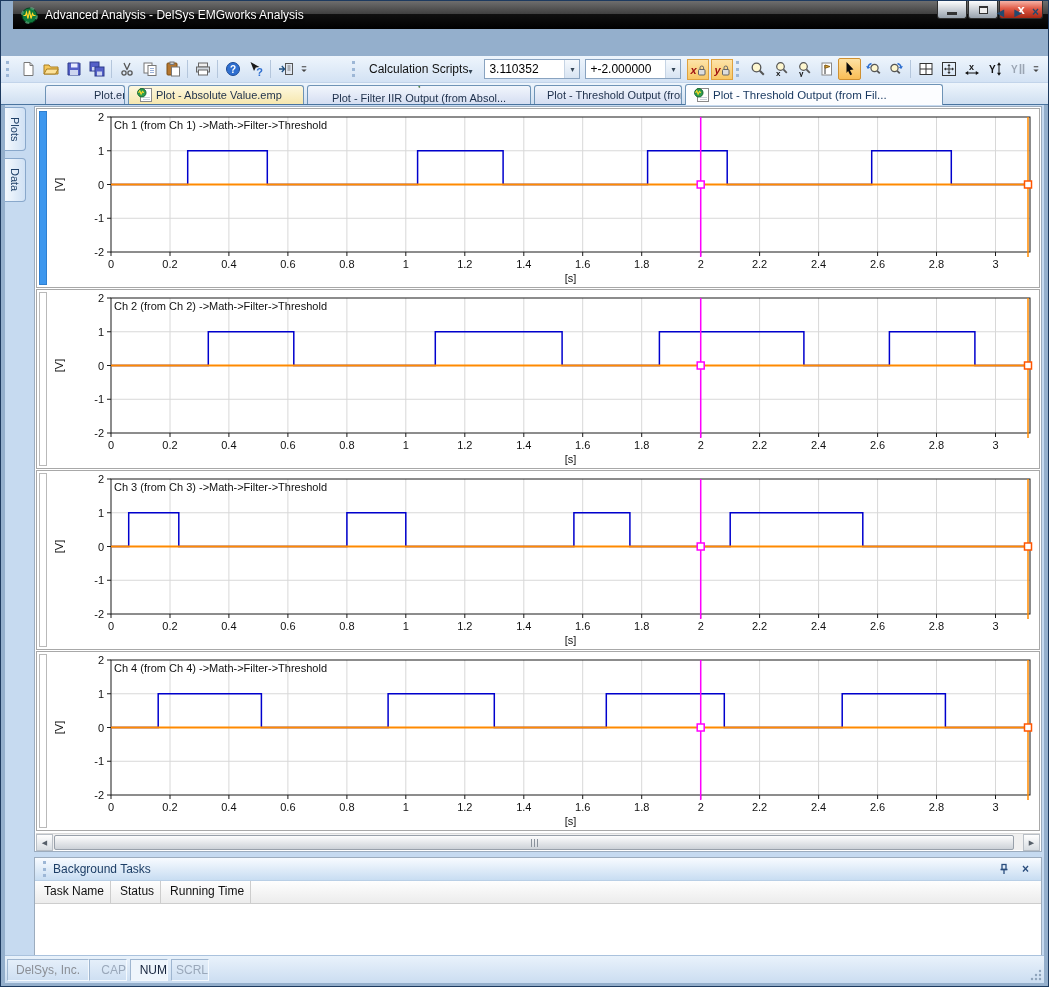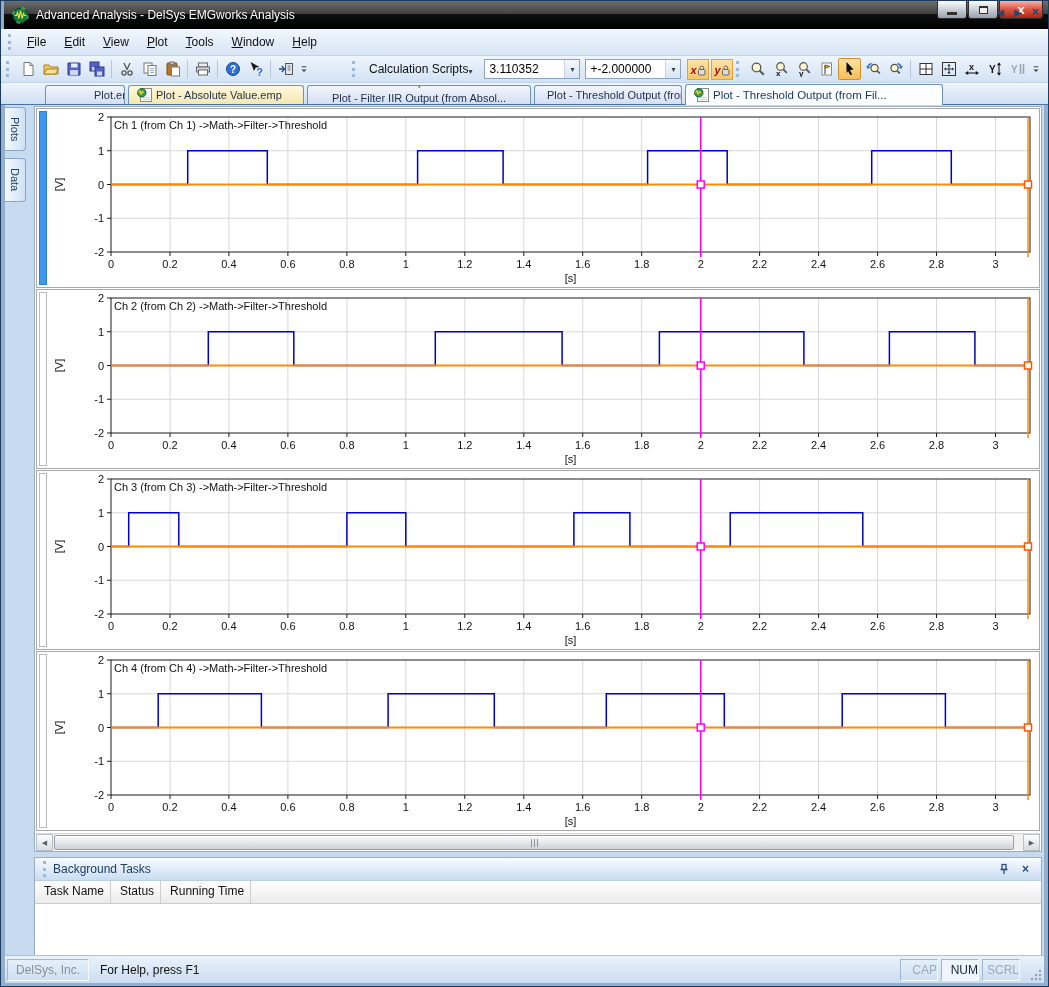--- a/index.html
+++ b/index.html
@@ -1,20 +1,20 @@
 <!DOCTYPE html>
 <html><head>
 <meta charset="utf-8">
 <style>
   * { box-sizing: border-box; }
   body { margin:0; background:#3a3a3a; font-family:"Liberation Sans",sans-serif; }
   .window { position:relative; width:1049px; height:987px; background:#94afcc; border:1px solid #1d3a5f; overflow:hidden; }
 
   
-  .titlebar { position:absolute; left:3px; top:0; right:0; height:28px;
+  .titlebar { position:absolute; left:12px; top:0; right:0; height:28px;
     background:linear-gradient(#6e6e6e,#414141 45%,#101010 46%,#000); display:flex; align-items:center; padding-left:8px; }
   .title-text { color:#fff; font-size:12px; margin-left:7px; text-shadow:0 1px 2px #000; }
   .win-controls { position:absolute; right:5px; top:0; display:flex; }
   .win-btn { width:30px; height:18px; margin-left:1px; border:1px solid #2e2e2e; border-top:none;
     border-radius:0 0 3px 3px; display:flex; align-items:center; justify-content:center;
     background:linear-gradient(#fdfdfd,#cfd4da 45%,#97a1ac); }
   .win-btn.close { width:44px; background:linear-gradient(#f6b3a7,#e05a46 45%,#a92714); color:#fff; font-weight:bold; font-size:13px; }
   .glyph-min { width:10px; height:3px; background:#333; margin-top:7px; }
   .glyph-restore { width:9px; height:8px; border:1px solid #333; border-top:2px solid #333; background:#eee; }
 
@@ -113,30 +113,20 @@
         </div>
       <div class="win-btn">
           <span class="glyph-restore"></span>
         </div>
       <div class="win-btn close">
           <span>x</span>
         </div>
     </div>
   </div>
 
-  <div class="menubar" id="menubar">
-      <div class="grip"></div>
-      <span class="menu-item"><u>F</u>ile</span>
-      <span class="menu-item"><u>E</u>dit</span>
-      <span class="menu-item"><u>V</u>iew</span>
-      <span class="menu-item"><u>P</u>lot</span>
-      <span class="menu-item"><u>T</u>ools</span>
-      <span class="menu-item"><u>W</u>indow</span>
-      <span class="menu-item"><u>H</u>elp</span>
-    </div>
   <div class="toolbar" id="toolbar">
       <div class="grip"></div>
       <div class="tbtn">
         <svg width="16" height="16" viewBox="0 0 16 16">
           <path d="M4 1.5h6l3 3V14.5H4z" fill="#fff" stroke="#777"></path>
           <path d="M10 1.5v3h3" fill="none" stroke="#777"></path>
         </svg>
       </div>
       <div class="tbtn">
         <svg width="16" height="16" viewBox="0 0 16 16">
@@ -717,21 +707,20 @@
     </div>
     <div class="bg-cols" id="bg-cols">
         <div class="bg-col">Task Name</div>
         <div class="bg-col">Status</div>
         <div class="bg-col">Running Time</div>
       </div>
   </div>
 
   <div class="statusbar">
     <span class="cell-company">DelSys, Inc.</span>
-    <span class="status-msg">For Help, press F1</span>
     <div class="status-inds" id="status-inds">
         <div class="ind">CAP</div>
         <div class="ind active">NUM</div>
         <div class="ind">SCRL</div>
       </div>
     <svg class="resize-grip" width="14" height="14">
       <g fill="#8fa3bb">
           <circle cx="11" cy="3" r="1.2"></circle>
           <circle cx="11" cy="7" r="1.2"></circle>
           <circle cx="7" cy="7" r="1.2"></circle>

